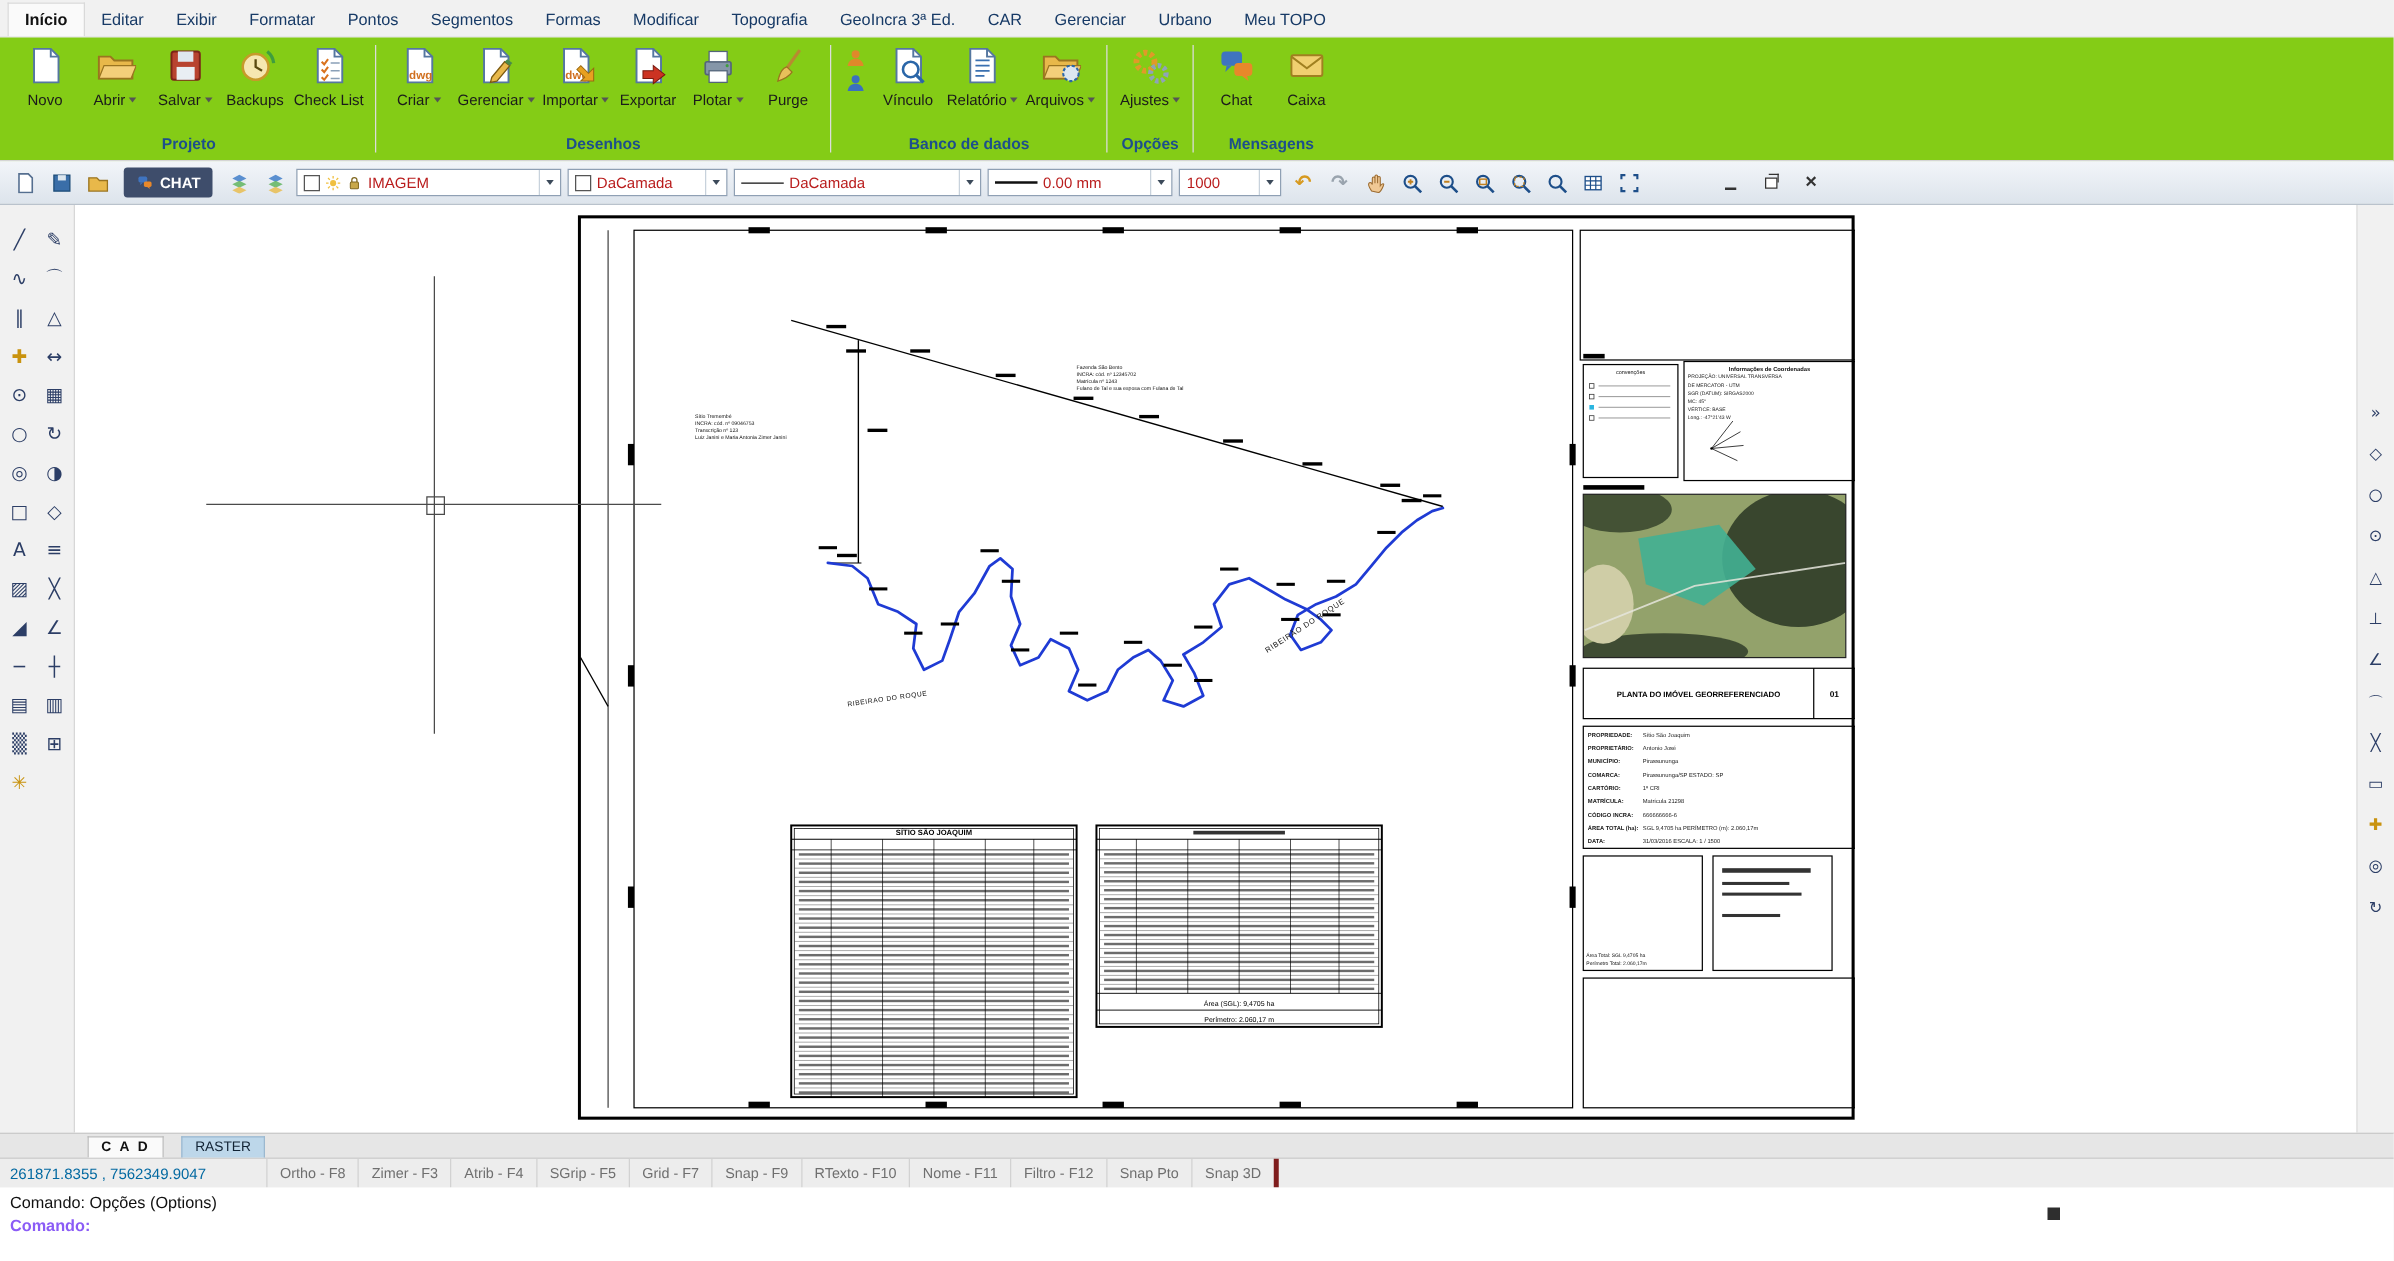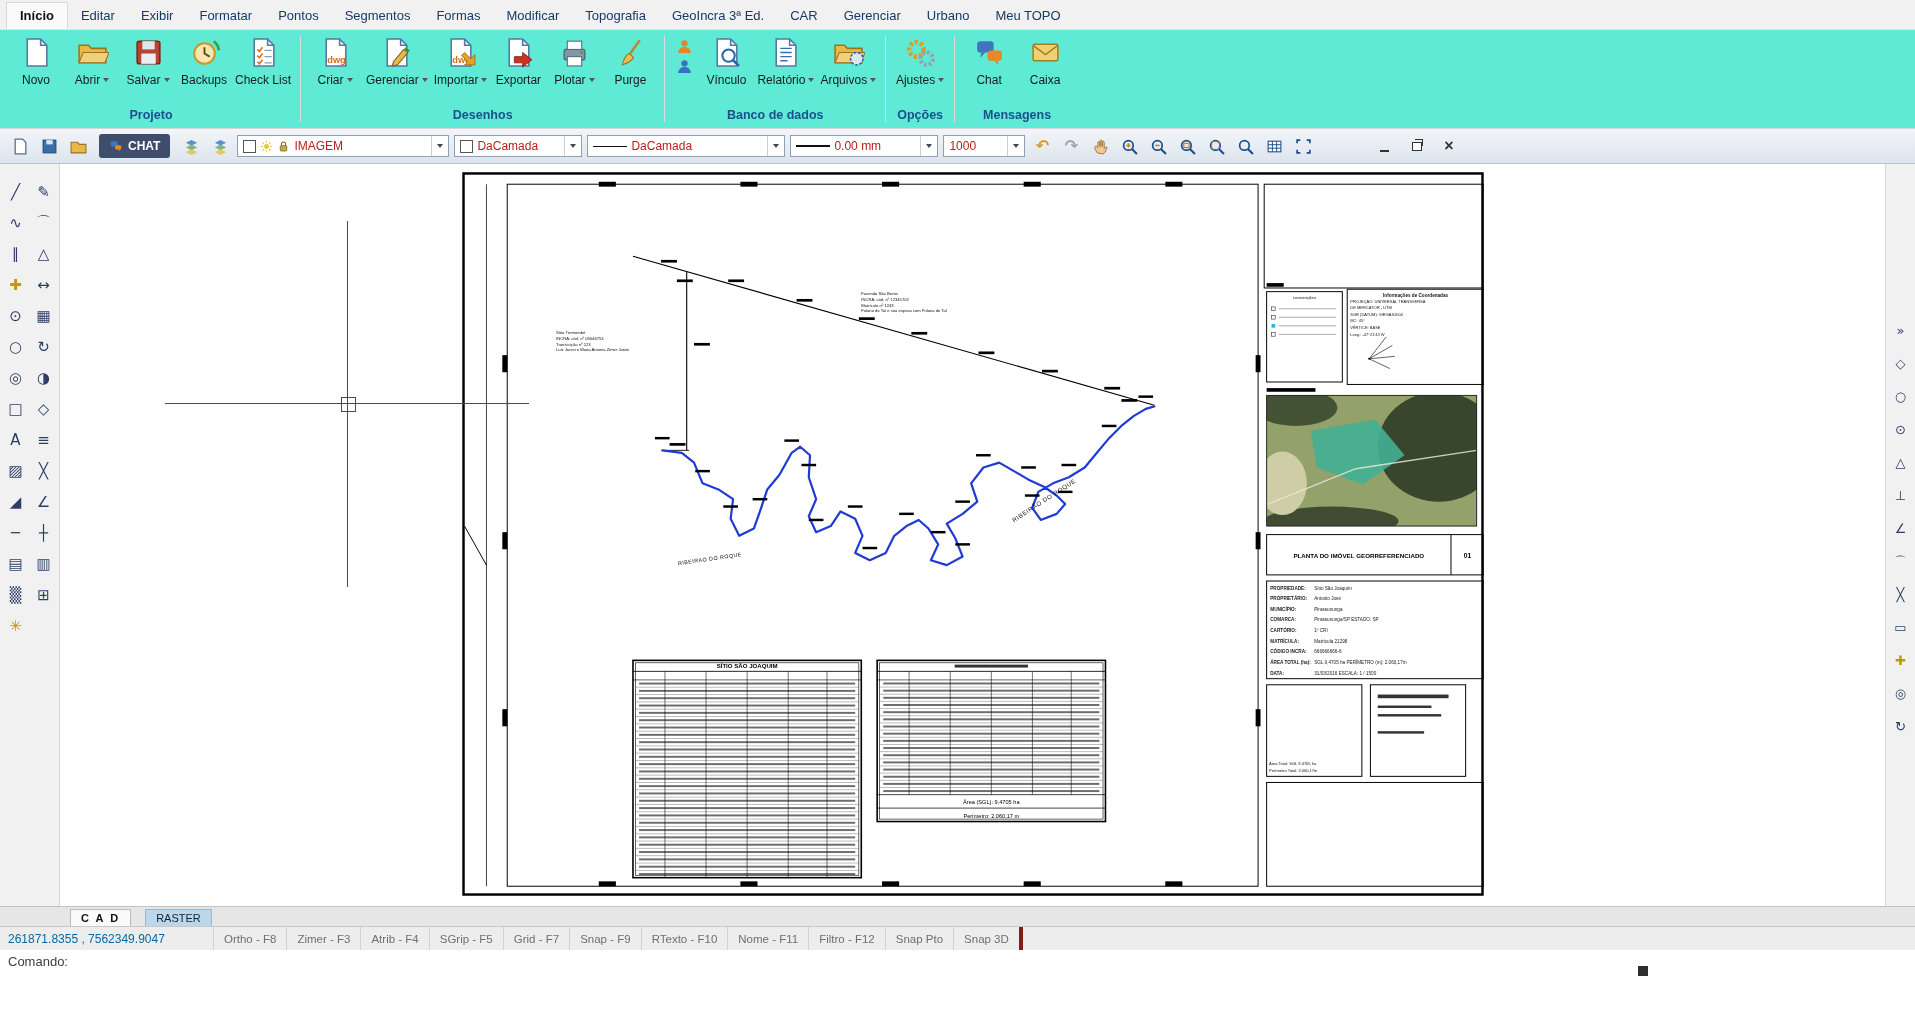--- a/index.html
+++ b/index.html
@@ -2,21 +2,21 @@
 <html><head>
 <meta charset="utf-8">
 <style>
   html,body{margin:0;padding:0}
   body{width:1915px;height:1009px;overflow:hidden;background:#f0f0f0;font-family:"Liberation Sans",sans-serif;-webkit-font-smoothing:antialiased}
   
   .tabbar{height:29px;background:#f1f1f1;display:flex;align-items:flex-end;padding-left:6px;border-bottom:1px solid #e3e3e3}
   .tab{padding:5px 13px 6px;font-size:13px;color:#173a66;white-space:nowrap;cursor:default}
   .tab.active{background:#fafafa;font-weight:bold;color:#111;border:1px solid #d9d9d9;border-bottom:none}
   
-  .ribbon{height:98px;background:#5eead4;border-bottom:1px solid #d5d5d5;display:flex;align-items:stretch;padding-left:4px}
+  .ribbon{height:98px;background:#84cc16;border-bottom:1px solid #d5d5d5;display:flex;align-items:stretch;padding-left:4px}
   .rgroup{display:flex;flex-direction:column;justify-content:space-between;padding:3px 5px 1px}
   .rbtns{display:flex;align-items:flex-start;gap:2px}
   .rbtn{display:flex;flex-direction:column;align-items:center;min-width:50px;padding:3px 2px;border-radius:3px}
   .ricon{width:33px;height:33px}
   .rlabel{font-size:12px;color:#1b1b1b;margin-top:4px;display:flex;align-items:center;gap:3px;white-space:nowrap}
   .rarrow{width:0;height:0;border-left:3.5px solid transparent;border-right:3.5px solid transparent;border-top:4px solid #555}
   .rgl{font-size:12.5px;font-weight:bold;color:#1d4f8c;text-align:center;padding:3px 0 5px}
   .rsep{width:1px;background:#dcdcdc;margin:6px 2px}
   .persons{display:flex;flex-direction:column;gap:3px;padding:5px 4px 0}
   .person{width:17px;height:17px}
@@ -65,21 +65,21 @@
   
   .canvas-tabs{height:20px;background:#e6e6e6;border-top:1px solid #c2c2c2;display:flex;align-items:flex-end;padding-left:70px;gap:14px;box-sizing:border-box}
   .ct-cad{font-size:11px;font-weight:bold;letter-spacing:2px;color:#111;background:#fafafa;border:1px solid #bbb;border-bottom:none;padding:2px 10px}
   .ct-raster{font-size:11px;color:#123;background:#bdd7ea;border:1px solid #9bb8cf;border-bottom:none;padding:2px 10px}
   .statusbar{height:23px;background:#ededed;border-top:1px solid #c8c8c8;display:flex;align-items:stretch;font-size:11.5px}
   .coords{width:205px;display:flex;align-items:center;padding-left:8px;color:#0369a1;font-size:12px}
   .toggles{display:flex;border-right:4px solid #7f1d1d}
   .toggle{display:flex;align-items:center;padding:0 10px;border-left:1px solid #d2d2d2;color:#6f6f6f}
   .command{height:61px;background:#fff;position:relative;padding:3px 8px;box-sizing:border-box}
   .cmdline{font-size:13px;line-height:18.5px;color:#111}
-  .cmdline.strong{font-weight:normal;color:#404040}
+  .cmdline.strong{font-weight:bold;color:#8b5cf6}
   .cmd-square{position:absolute;left:1638px;top:16px;width:10px;height:10px;background:#2e2e2e}
   .sprite{position:absolute;width:0;height:0;overflow:hidden}
 </style>
 </head>
 <body>
 
 <svg class="sprite" xmlns="http://www.w3.org/2000/svg">
   <defs>
     <symbol id="sym-page" viewBox="0 0 32 32">
         <path d="M7 3h13l6 6v20H7z" fill="#fff" stroke="#5577a0" stroke-width="1.5"></path>
@@ -988,14 +988,15 @@
       <div class="toggle">Nome - F11</div>
       <div class="toggle">Filtro - F12</div>
       <div class="toggle">Snap Pto</div>
       <div class="toggle">Snap 3D</div>
     </div>
 </div>
 
 <div class="command">
   <div class="cmd-square"></div>
 
+    <div class="cmdline">Comando: Opções (Options)</div>
     <div class="cmdline strong">Comando:</div>
   </div>
 
 </body></html>

